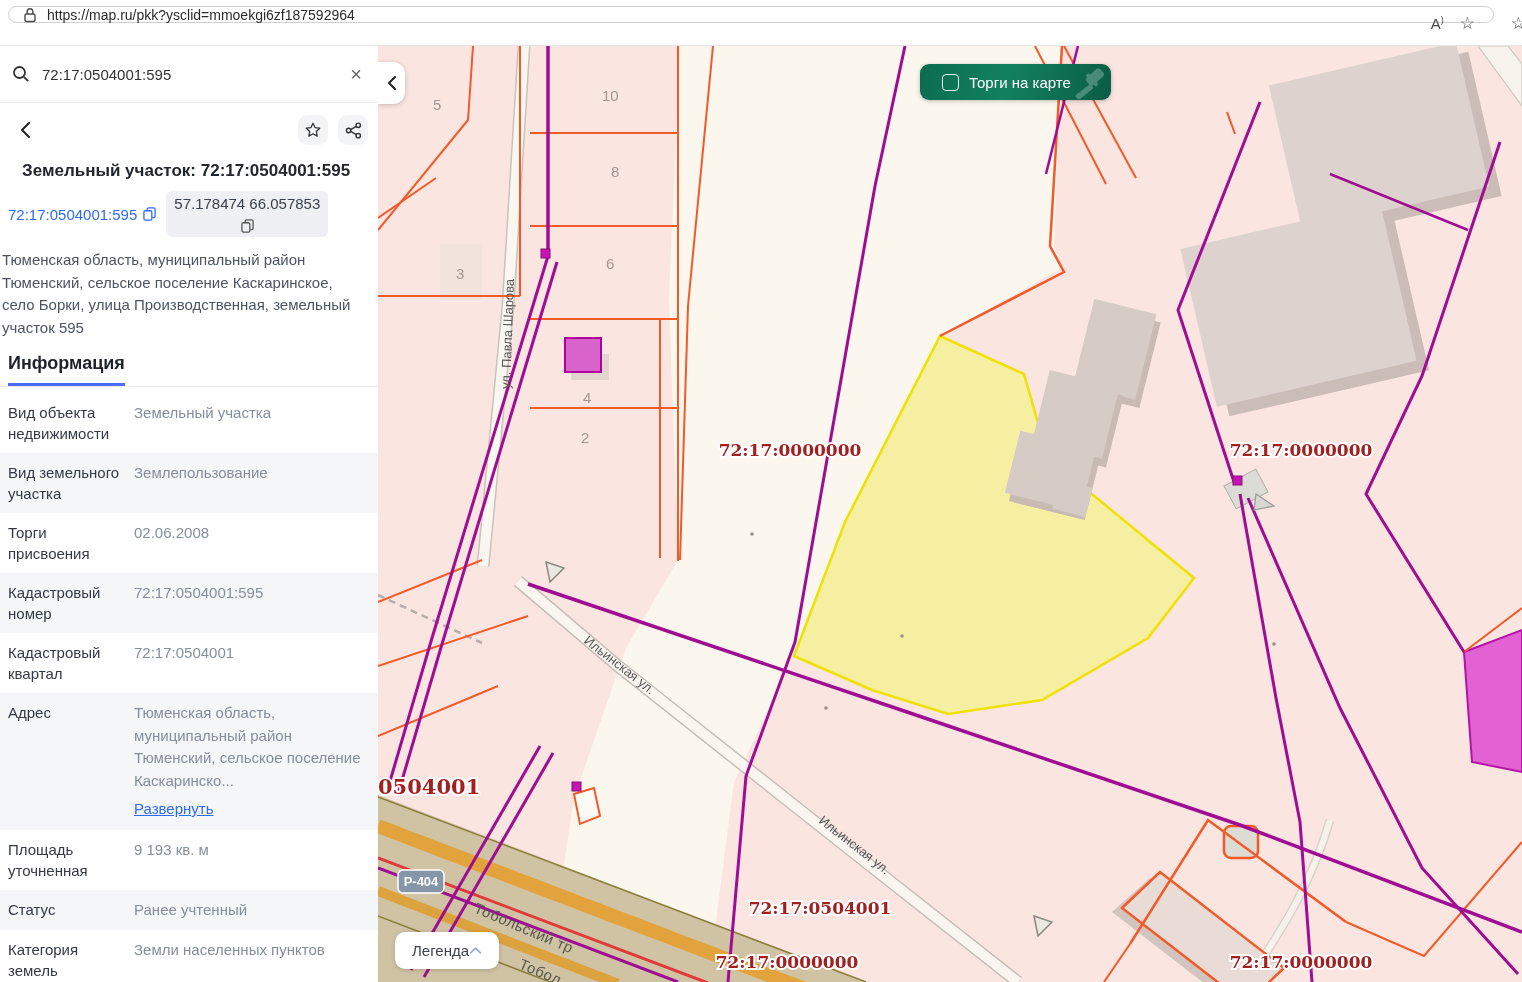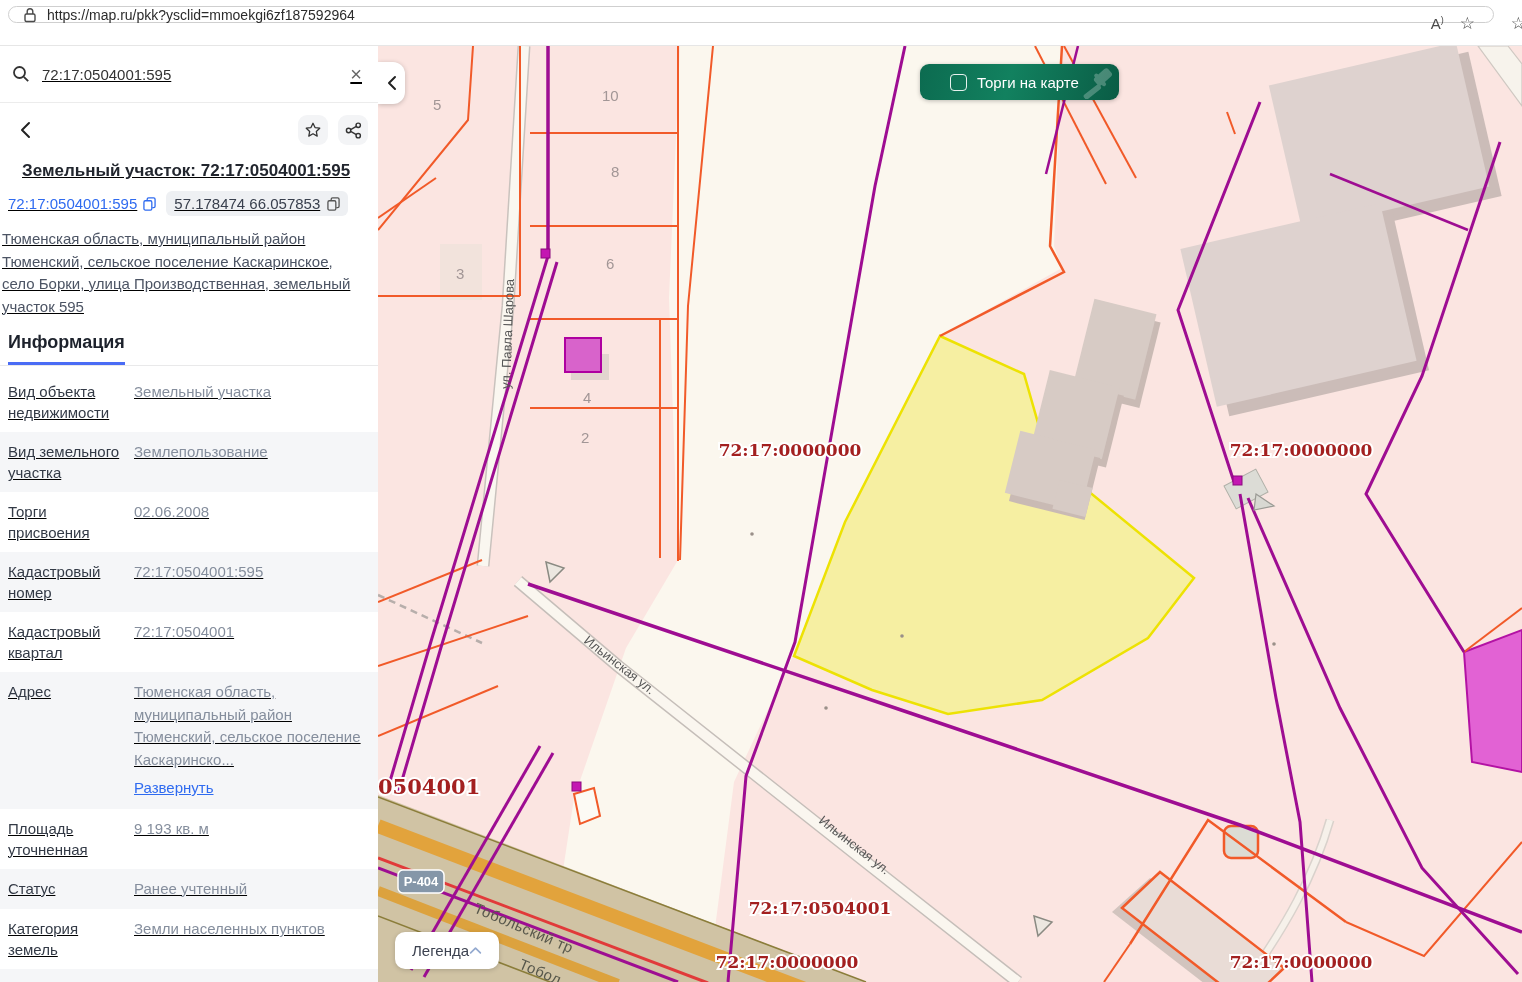--- a/index.html
+++ b/index.html
@@ -12,55 +12,55 @@
   .url-text { font-size:14px; color:#2b2b2b; }
   .pill-right { position:absolute; right:18px; top:0; height:33px; display:flex; align-items:center; gap:16px; }
   .edge-ico { font-size:15px; color:#4a4a4a; cursor:pointer; }
   .edge-ico .sup { font-size:9px; vertical-align:super; }
   .star-glyph { font-size:17px; color:#4a4a4a; cursor:pointer; }
   .fav-cut { position:absolute; right:-4px; top:13px; font-size:17px; color:#4a4a4a; }
 
   .main { display:flex; width:1522px; height:936px; }
 
   
-  .sidebar { width:378px; height:936px; background:#fff; flex:none; position:relative; z-index:5;text-decoration:underline; }
+  .sidebar { width:378px; height:936px; background:#fff; flex:none; position:relative; z-index:5; }
   .search-row { height:57px; display:flex; align-items:center; padding:0 12px; border-bottom:1px solid #ececec; }
   .search-row svg { flex:none; }
   .search-input { border:0; outline:0; flex:1; font-size:15px; color:#333; margin-left:12px; font-family:inherit; }
   .clear-x { font-size:20px; color:#666; cursor:pointer; line-height:1; padding:2px 4px; }
   .head-row { display:flex; align-items:center; padding:12px 10px 10px 10px; }
   .icon-btn { width:30px; height:30px; border-radius:9px; background:#f3f4f6; display:flex; align-items:center; justify-content:center; cursor:pointer; }
   .back-btn { background:#fff; }
   .head-spacer { flex:1; }
   .head-row .icon-btn + .icon-btn { margin-left:10px; }
   .obj-title { padding:6px 10px 2px 22px; font-size:17px; font-weight:700; color:#22262e; }
   .chips-row { display:flex; align-items:center; gap:10px; padding:8px 8px 6px 8px; }
   .cad-link { color:#2f6bf0; font-size:15px; display:flex; align-items:center; gap:6px; cursor:pointer; }
-  .coord-chip { background:#eef0f3; border-radius:6px; padding:4px 8px; font-size:15px; color:#39404e; display:flex; align-items:center; gap:7px; cursor:pointer; }
+  .coord-chip { background:#eef0f3; border-radius:6px; padding:4px 8px; font-size:15px; color:#39404e; display:flex; align-items:center; gap:7px; cursor:pointer;flex-direction:column; }
   .copy-ico { width:13px; height:14px; }
   .addr-summary { padding:6px 10px 0 2px; font-size:15px; line-height:1.5; color:#4c5464; }
   .tab-row { margin-top:14px; border-bottom:1px solid #e9e9ea; padding:0 0 0 8px; }
   .tab { display:inline-block; font-size:18px; font-weight:700; color:#1d222c; padding-bottom:9px; border-bottom:3px solid #4a6cf5; cursor:pointer; }
   .info-table { margin-top:6px; }
   .irow { display:flex; padding:9px 10px 9px 8px; gap:12px; }
   .irow:nth-child(even) { background:#f5f6f8; }
   .irow .lbl { width:114px; flex:none; font-size:15px; line-height:1.4; color:#333a46; }
   .irow .val { flex:1; font-size:15px; line-height:1.5; color:#858e9d; }
   .expand-link { display:inline-block; margin-top:6px; color:#2f6bf0; text-decoration:underline; font-size:15px; cursor:pointer; }
 
   
   .map-wrap { position:relative; width:1144px; height:936px; overflow:hidden; background:#fbe5e1; }
   .map-wrap svg text { user-select:none; }
   .cad-label { font-family:"DejaVu Serif", serif; font-weight:bold; fill:#a32020; stroke:#fff; stroke-width:4px; paint-order:stroke; }
   .pnum { fill:#a29696; font-size:15px; }
   .street-lbl { fill:#555; font-size:13px; }
   .road-lbl { fill:#57574b; font-size:15px; letter-spacing:.5px; }
 
   .collapse-btn { position:absolute; left:0; top:16px; width:27px; height:42px; background:#fff; border-radius:0 12px 12px 0; box-shadow:0 1px 5px rgba(0,0,0,.22); display:flex; align-items:center; justify-content:center; cursor:pointer; z-index:6; }
-  .torgi-btn { position:absolute; left:542px; top:18px; height:36px; padding:0 40px 0 30px; border:0; border-radius:9px; background:linear-gradient(105deg,#0c6b50 0%, #12815f 45%, #0a5c45 100%); color:#fff; font-size:15px; font-family:inherit; display:flex; align-items:center; gap:10px; cursor:pointer; box-shadow:0 1px 4px rgba(0,0,0,.25); overflow:hidden; z-index:6; }
+  .torgi-btn { position:absolute; left:542px; top:18px; height:36px; padding:0 40px 0 22px; border:0; border-radius:9px; background:linear-gradient(105deg,#0c6b50 0%, #12815f 45%, #0a5c45 100%); color:#fff; font-size:15px; font-family:inherit; display:flex; align-items:center; gap:10px; cursor:pointer; box-shadow:0 1px 4px rgba(0,0,0,.25); overflow:hidden; z-index:6; }
   .torgi-chk { width:17px; height:17px; border:1.6px solid rgba(255,255,255,.9); border-radius:4px; background:transparent; flex:none; }
   .gavel { position:absolute; right:2px; top:1px; }
   .legend-btn { position:absolute; left:17px; bottom:13px; width:104px; height:37px; background:#fff; border:0; border-radius:10px; box-shadow:0 1px 5px rgba(0,0,0,.18); font-size:15px; font-family:inherit; color:#3c4250; display:flex; align-items:center; justify-content:center; gap:0; cursor:pointer; z-index:6; }
 </style>
 </head>
 <body>
 
 <div class="browser-bar">
   <div class="url-pill">
     <svg class="lock-ico" viewBox="0 0 14 16">

